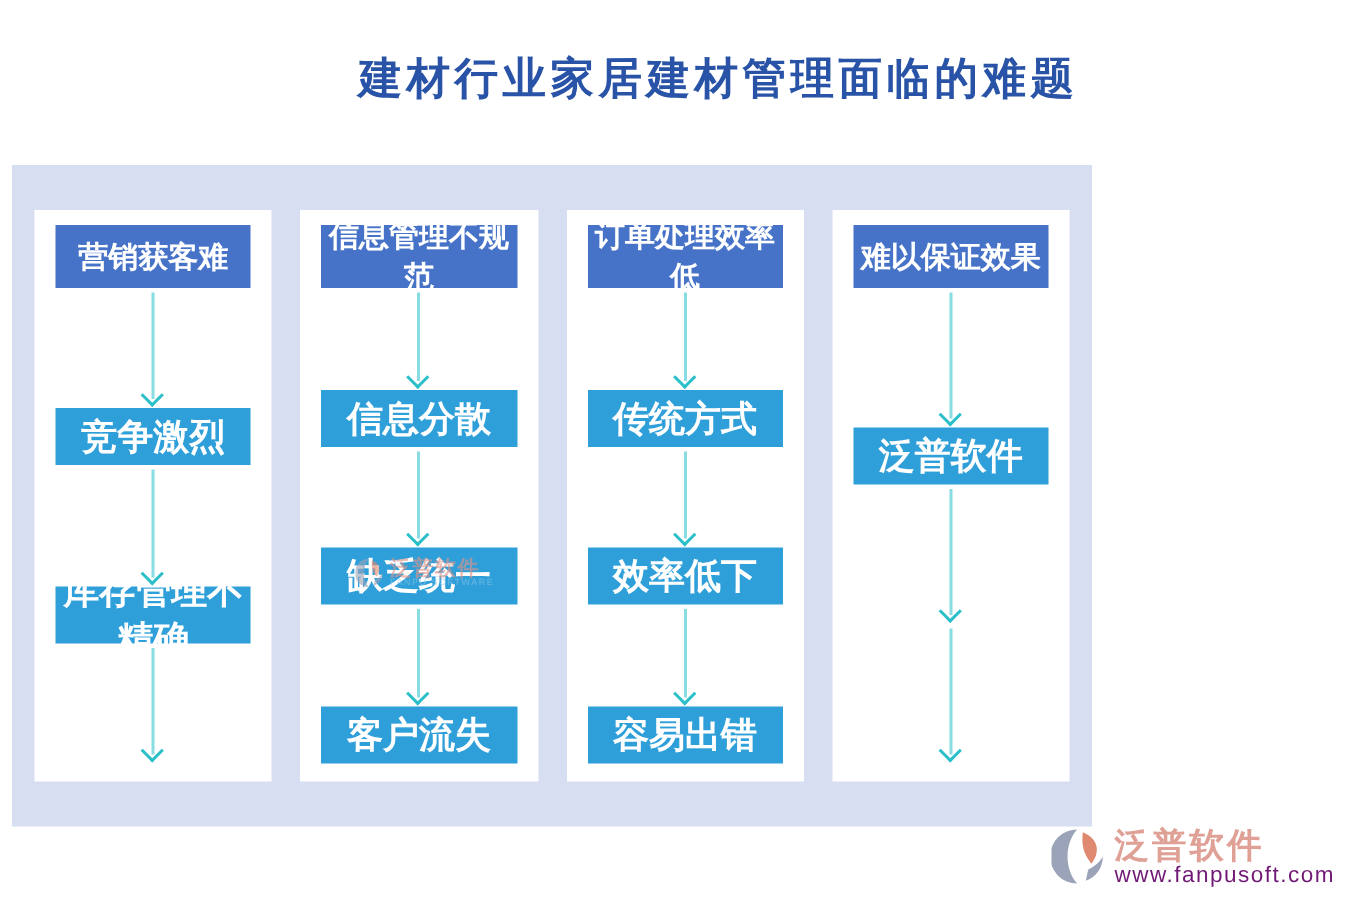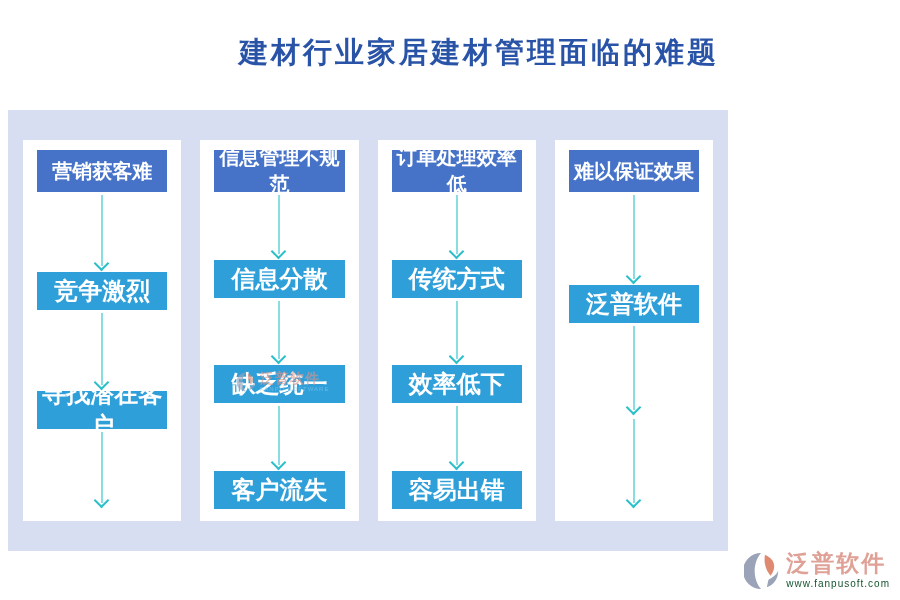--- a/index.html
+++ b/index.html
@@ -57,21 +57,21 @@
   .footer-brand {
     position:absolute; right:10px; bottom:9px;
     display:flex; align-items:flex-start; gap:4px;
   }
   .footer-brand .fb-name {
     font-size:23px; font-weight:bold; color:#dfa096;
     line-height:24px; letter-spacing:2px;
     font-family:"Liberation Serif", "DejaVu Serif", serif;
   }
   .footer-brand .fb-url {
-    font-size:10px; color:#14532d; letter-spacing:1px; line-height:15px;
+    font-size:15px; color:#701a75; letter-spacing:1px; line-height:15px;
   }
   .logo-mark { display:block; }
 </style>
 </head>
 <body>
 
 <div class="title">建材行业家居建材管理面临的难题</div>
 
 <div class="panel">
 
@@ -79,21 +79,21 @@
     <div class="box header-box">营销获客难</div>
     <div class="arrow">
         <div class="shaft"></div>
         <div class="head"></div>
       </div>
     <div class="box step-box">竞争激烈</div>
     <div class="arrow">
         <div class="shaft"></div>
         <div class="head"></div>
       </div>
-    <div class="box step-box">寻找潜在客户</div>
+    <div class="box step-box">库存管理不精确</div>
     <div class="arrow">
         <div class="shaft"></div>
         <div class="head"></div>
       </div>
   </div>
 
   <div class="card">
     <div class="box header-box">信息管理不规范</div>
     <div class="arrow">
         <div class="shaft"></div>

